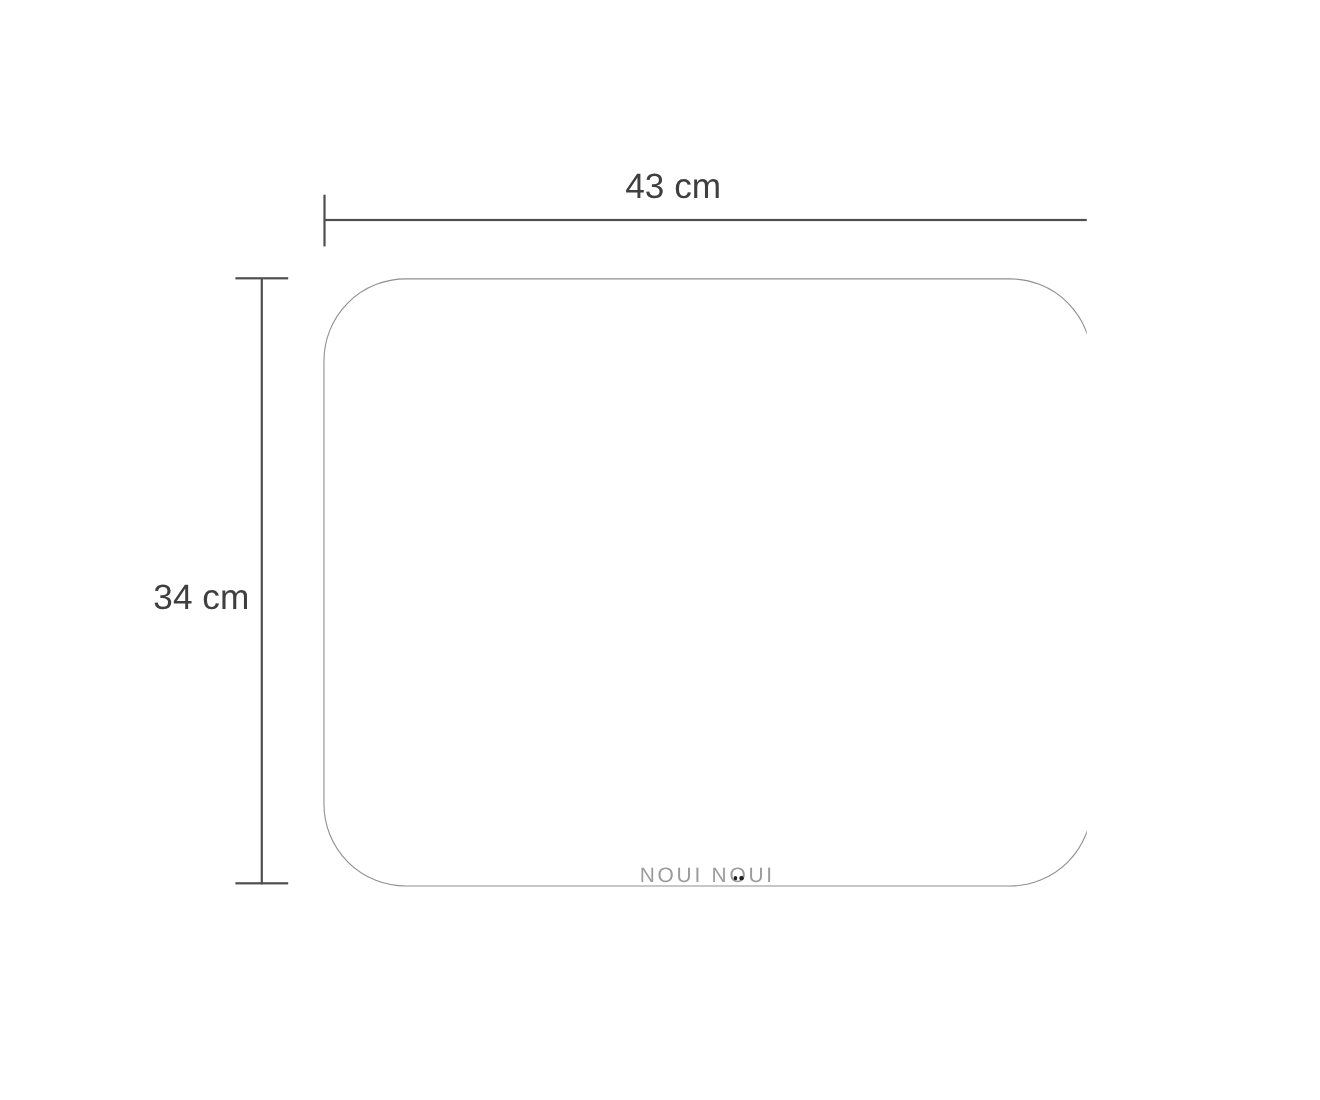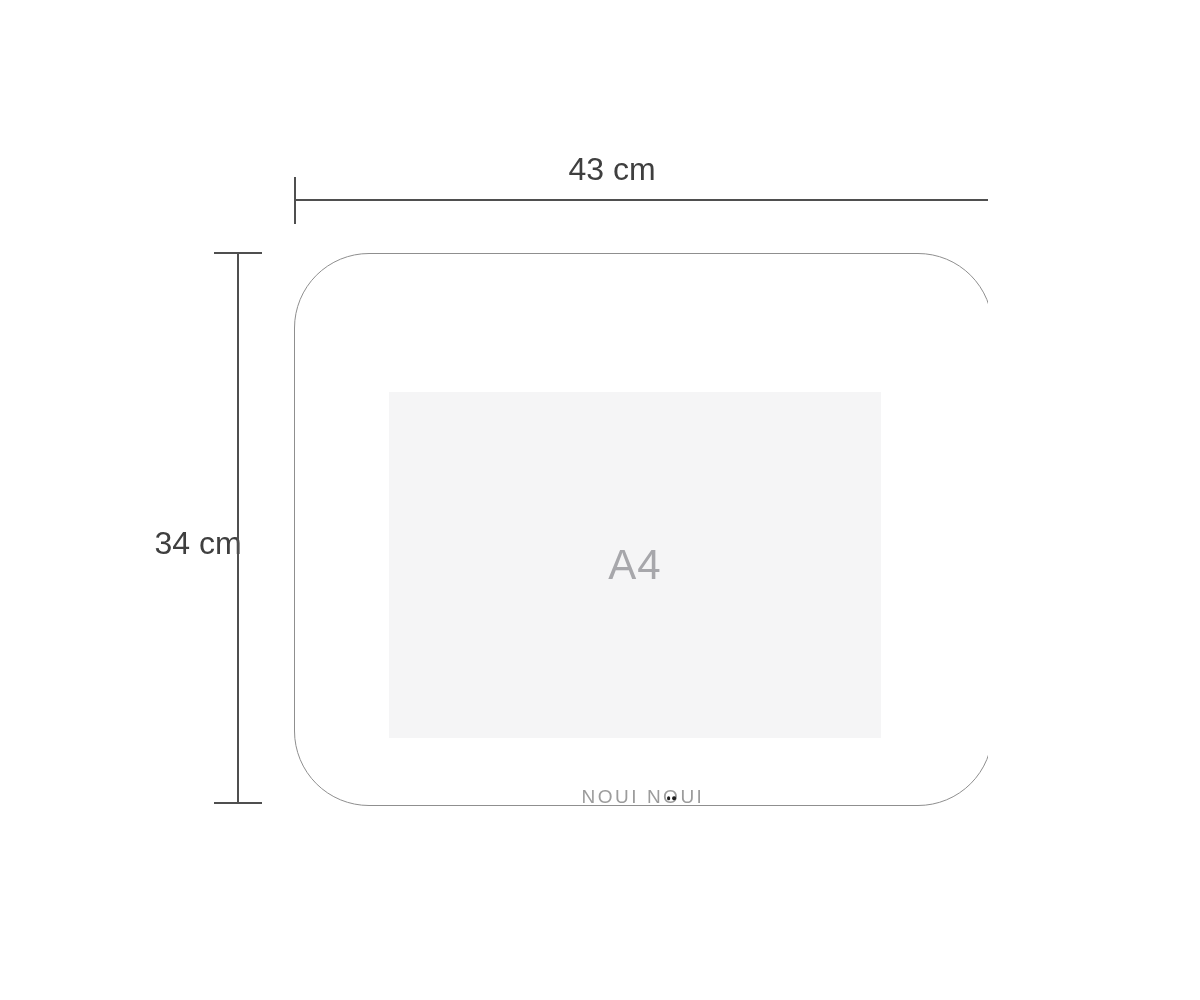--- a/index.html
+++ b/index.html
@@ -49,21 +49,20 @@
   .width-dim-tick.right{left:991px;}
   
   .height-dim-label{
     position:absolute;
     left:183px; top:543px;
     transform:translate(-50%,-50%);
     font-size:32px;
     line-height:38px;
     color:var(--dimension-text);
     white-space:nowrap;
-    margin-left:15px;
   }
   .height-dim-line{
     position:absolute;
     left:237px; top:253px;
     width:2px; height:551px;
     background:var(--dimension-line);
   }
   .height-dim-tick{
     position:absolute;
     left:214px;
@@ -134,22 +133,19 @@
   <div class="width-dim-tick left"></div>
   <div class="width-dim-tick right"></div>
 
   <div class="height-dim-label">34 cm</div>
   <div class="height-dim-line"></div>
   <div class="height-dim-tick top"></div>
   <div class="height-dim-tick bottom"></div>
 
   <div class="mat"></div>
 
-  <div class="a4-area">
-    <span class="a4-label">A4</span>
-  </div>
 
   <div class="brand-logo"><span>NOUI N</span><span class="eye-o"><span>O</span><span class="eyes">
           <span class="dot"></span>
           <span class="dot"></span>
         </span></span><span>UI</span></div>
 
 </div>
 
 </body></html>

